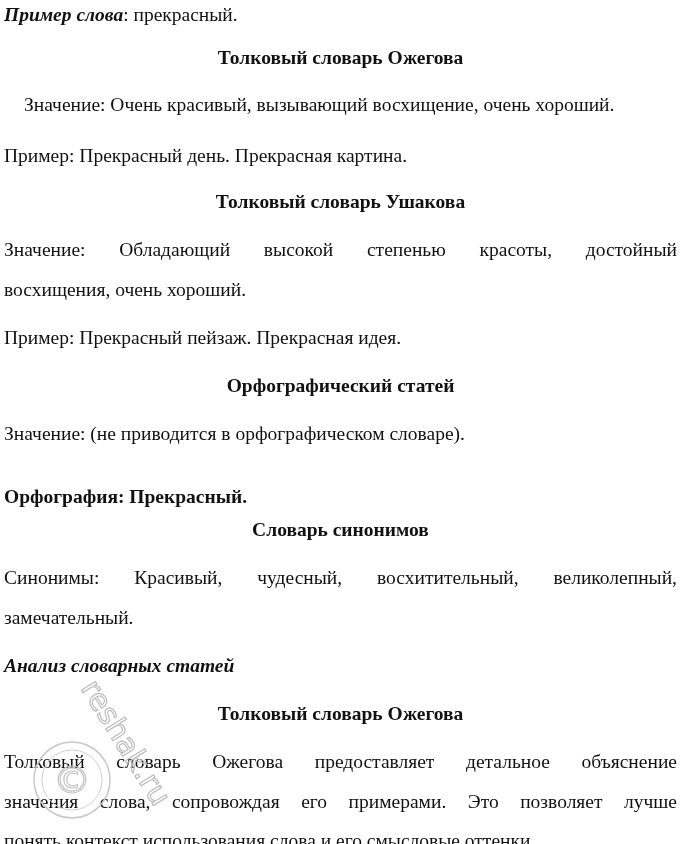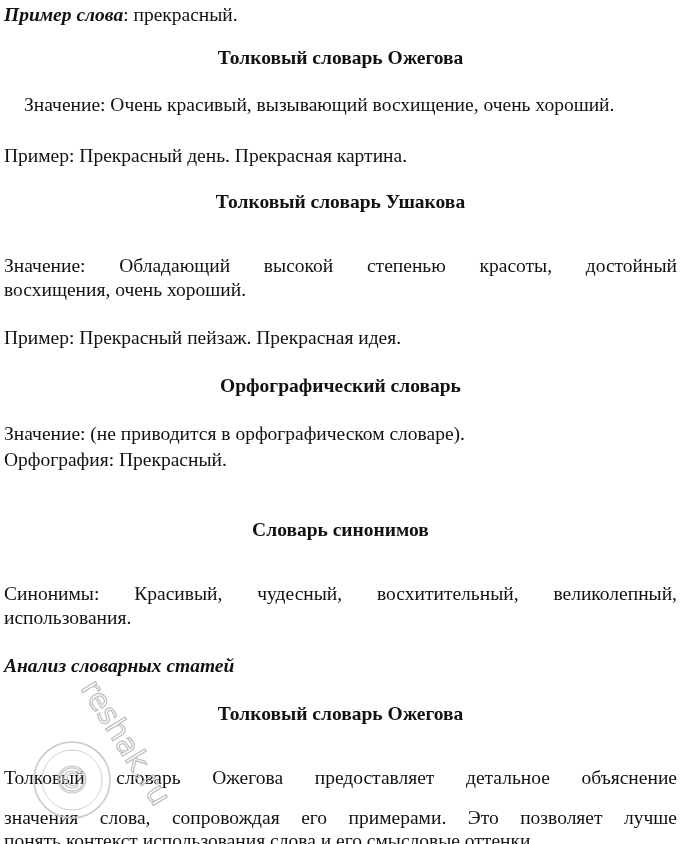--- a/index.html
+++ b/index.html
@@ -28,21 +28,20 @@
       font-size: 19.5px;
       line-height: 24px;
       white-space: nowrap;
     }
     .bold { font-weight: bold; text-align: center; }
     .bi { font-weight: bold; font-style: italic; }
     .justify {
       white-space: normal;
       text-align: justify;
       text-align-last: justify;
-      margin-top: 16px;
     }
     .watermark {
       position: absolute;
       left: 20px;
       top: 680px;
       width: 170px;
       height: 160px;
       pointer-events: none;
     }
   </style>
@@ -57,27 +56,27 @@
 
   <div class="line bold" style="top:46px;">Толковый словарь Ожегова</div>
   <div class="line" style="top:93px;margin-left:20px;">Значение: Очень красивый, вызывающий восхищение, очень хороший.</div>
   <div class="line" style="top:144px;">Пример: Прекрасный день. Прекрасная картина.</div>
 
   <div class="line bold" style="top:190px;">Толковый словарь Ушакова</div>
   <div class="line justify" style="top:238px;">Значение: Обладающий высокой степенью красоты, достойный</div>
   <div class="line" style="top:278px;">восхищения, очень хороший.</div>
   <div class="line" style="top:326px;">Пример: Прекрасный пейзаж. Прекрасная идея.</div>
 
-  <div class="line bold" style="top:374px;">Орфографический словарь</div>
+  <div class="line bold" style="top:374px;">Орфографический статей</div>
   <div class="line" style="top:422px;">Значение: (не приводится в орфографическом словаре).</div>
-  <div class="line" style="top:448px;">Орфография: Прекрасный.</div>
+  <div class="line" style="top:485px;font-weight:bold;">Орфография: Прекрасный.</div>
 
   <div class="line bold" style="top:518px;">Словарь синонимов</div>
   <div class="line justify" style="top:566px;">Синонимы: Красивый, чудесный, восхитительный, великолепный,</div>
-  <div class="line" style="top:606px;">использования.</div>
+  <div class="line" style="top:606px;">замечательный.</div>
 
   <div class="line bi" style="top:654px;">Анализ словарных статей</div>
   <div class="line bold" style="top:702px;">Толковый словарь Ожегова</div>
   <div class="line justify" style="top:750px;">Толковый словарь Ожегова предоставляет детальное объяснение</div>
   <div class="line justify" style="top:790px;">значения слова, сопровождая его примерами. Это позволяет лучше</div>
   <div class="line" style="top:829px;">понять контекст использования слова и его смысловые оттенки.</div>
 </div>
 
 <div class="watermark">
   <svg width="170" height="160" viewBox="0 0 170 160">

